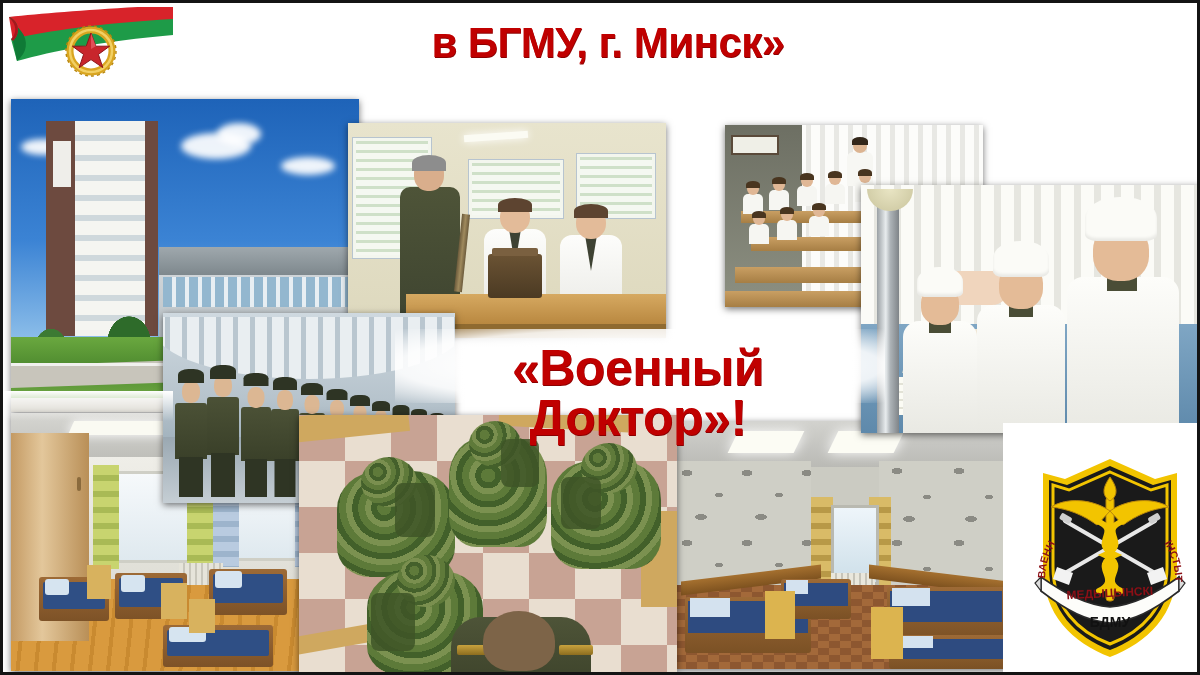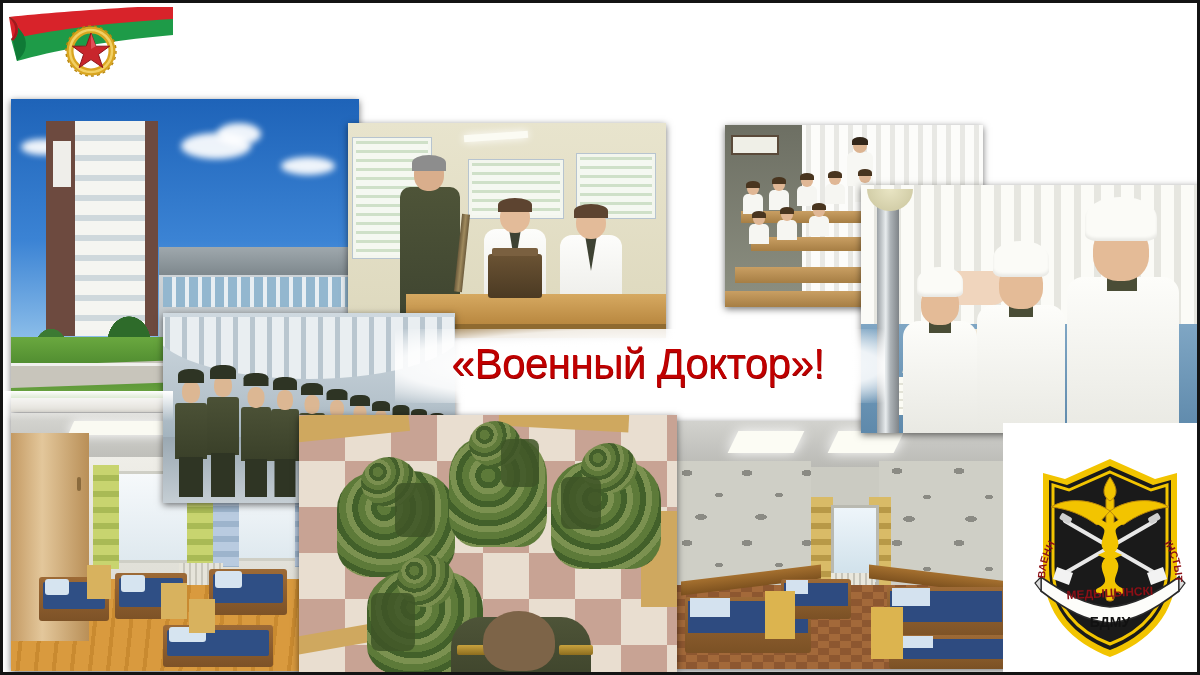--- a/index.html
+++ b/index.html
@@ -23,21 +23,21 @@
   #title{
     position:absolute;left:160px;top:18px;width:890px;
     text-align:center;color:#c00000;
     font-weight:bold;font-size:42px;line-height:1.06;
     letter-spacing:-0.5px;
     text-shadow:0.5px 0.5px 0 #8b0000;
   }
   #subtitle{
     position:absolute;left:400px;top:340px;width:470px;
     text-align:center;color:#c00000;
-    font-weight:normal;font-size:42px;line-height:1;
+    font-weight:bold;font-size:50px;line-height:1;
     letter-spacing:-0.5px;z-index:40;
     text-shadow:0.5px 0.5px 0 #8b0000;
   }
   #subtitle-bg{
     position:absolute;left:392px;top:326px;width:490px;height:74px;
     background:radial-gradient(ellipse at center, rgba(255,255,255,1) 40%, rgba(255,255,255,0.88) 70%, rgba(255,255,255,0) 100%);
     z-index:39;
   }
 
   
@@ -580,20 +580,21 @@
         <circle cx="22" cy="22" r="21" fill="none" stroke="#d9a520" stroke-width="7"></circle>
         <circle cx="22" cy="22" r="21" fill="none" stroke="#f2d064" stroke-width="2.5"></circle>
         <circle cx="22" cy="22" r="25" fill="none" stroke="#b8860b" stroke-width="1.4" stroke-dasharray="3 3"></circle>
         <polygon points="22,4 26.8,17.2 40.6,17.2 29.4,25.4 33.8,38.6 22,30.6 10.2,38.6 14.6,25.4 3.4,17.2 17.2,17.2" fill="#c8262c" stroke="#8d1519" stroke-width="1"></polygon>
         <polygon points="22,4 26.8,17.2 22,20" fill="#e05057"></polygon>
       </g>
     </svg>
   </div>
 
   <div id="title">
+    <div>в БГМУ, г. Минск»</div>
   </div>
 
   <div id="subtitle-bg"></div>
   <div id="subtitle">«Военный Доктор»!</div>
 
   <div id="emblem-veil"></div>
   <div id="emblem">
     <svg viewBox="0 0 166 206" xmlns="http://www.w3.org/2000/svg" aria-hidden="true">
       <defs>
         <path id="arcL" d="M18,126 A70,70 0 0,1 30,86"></path>

